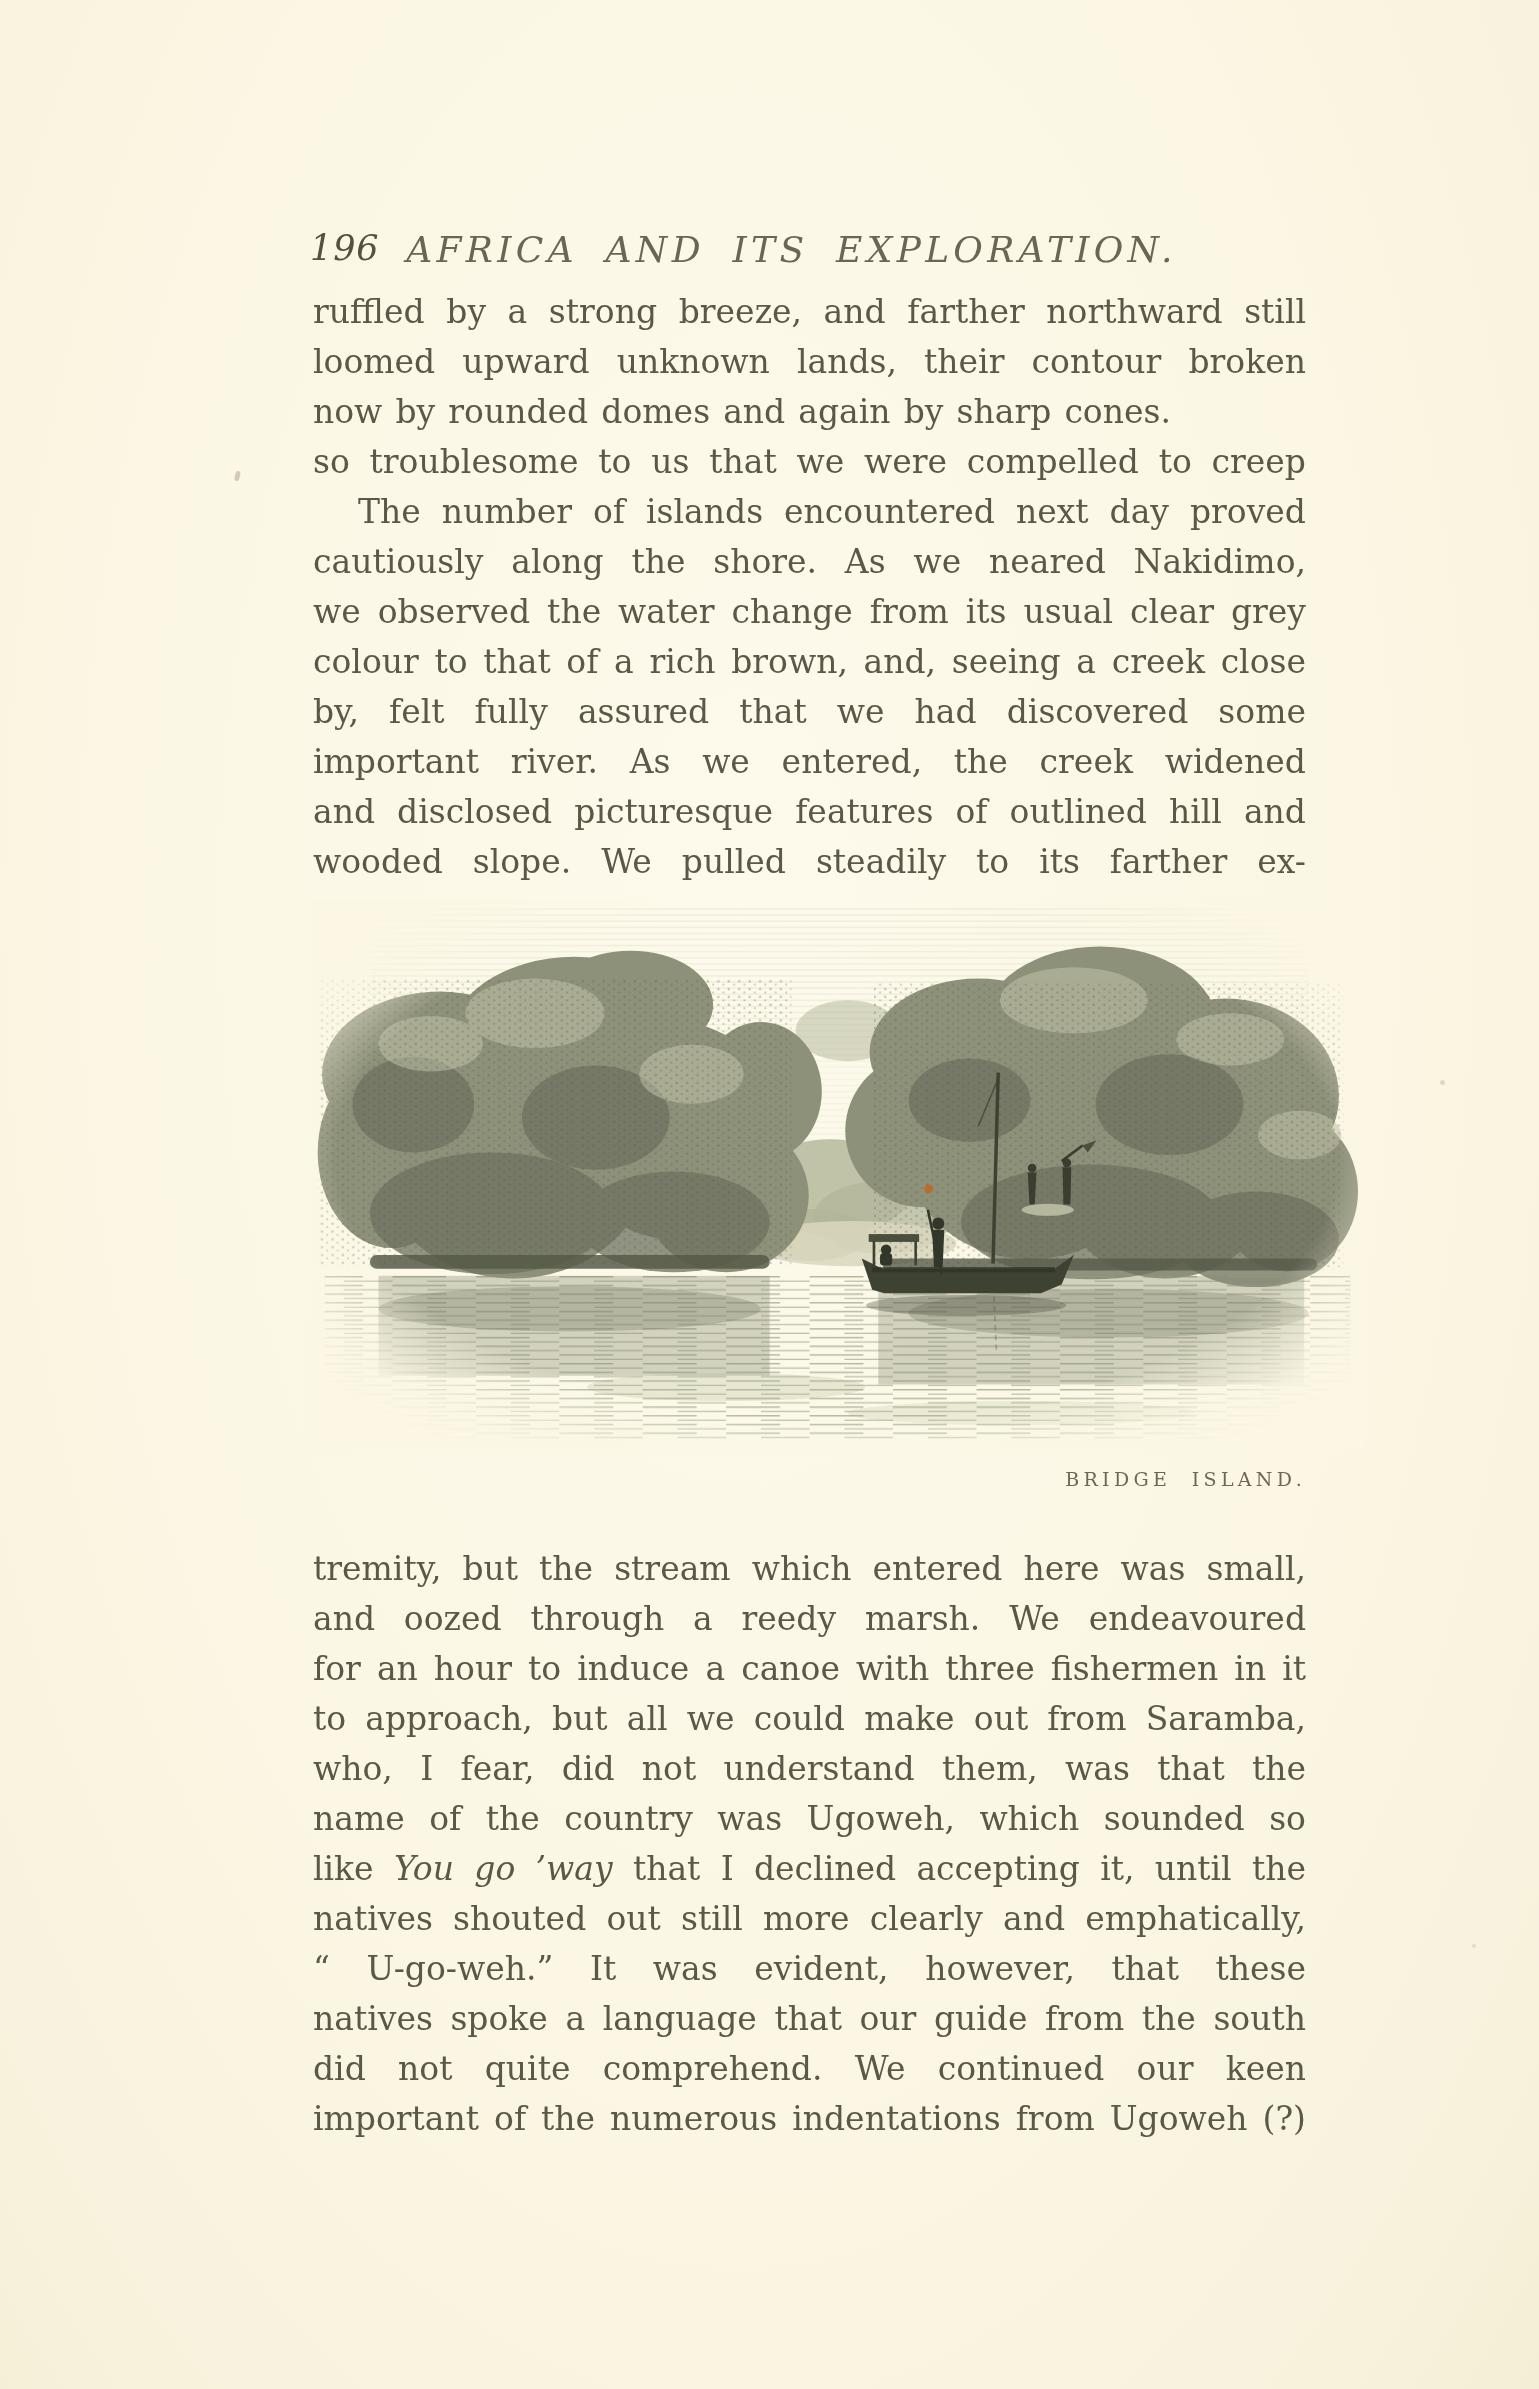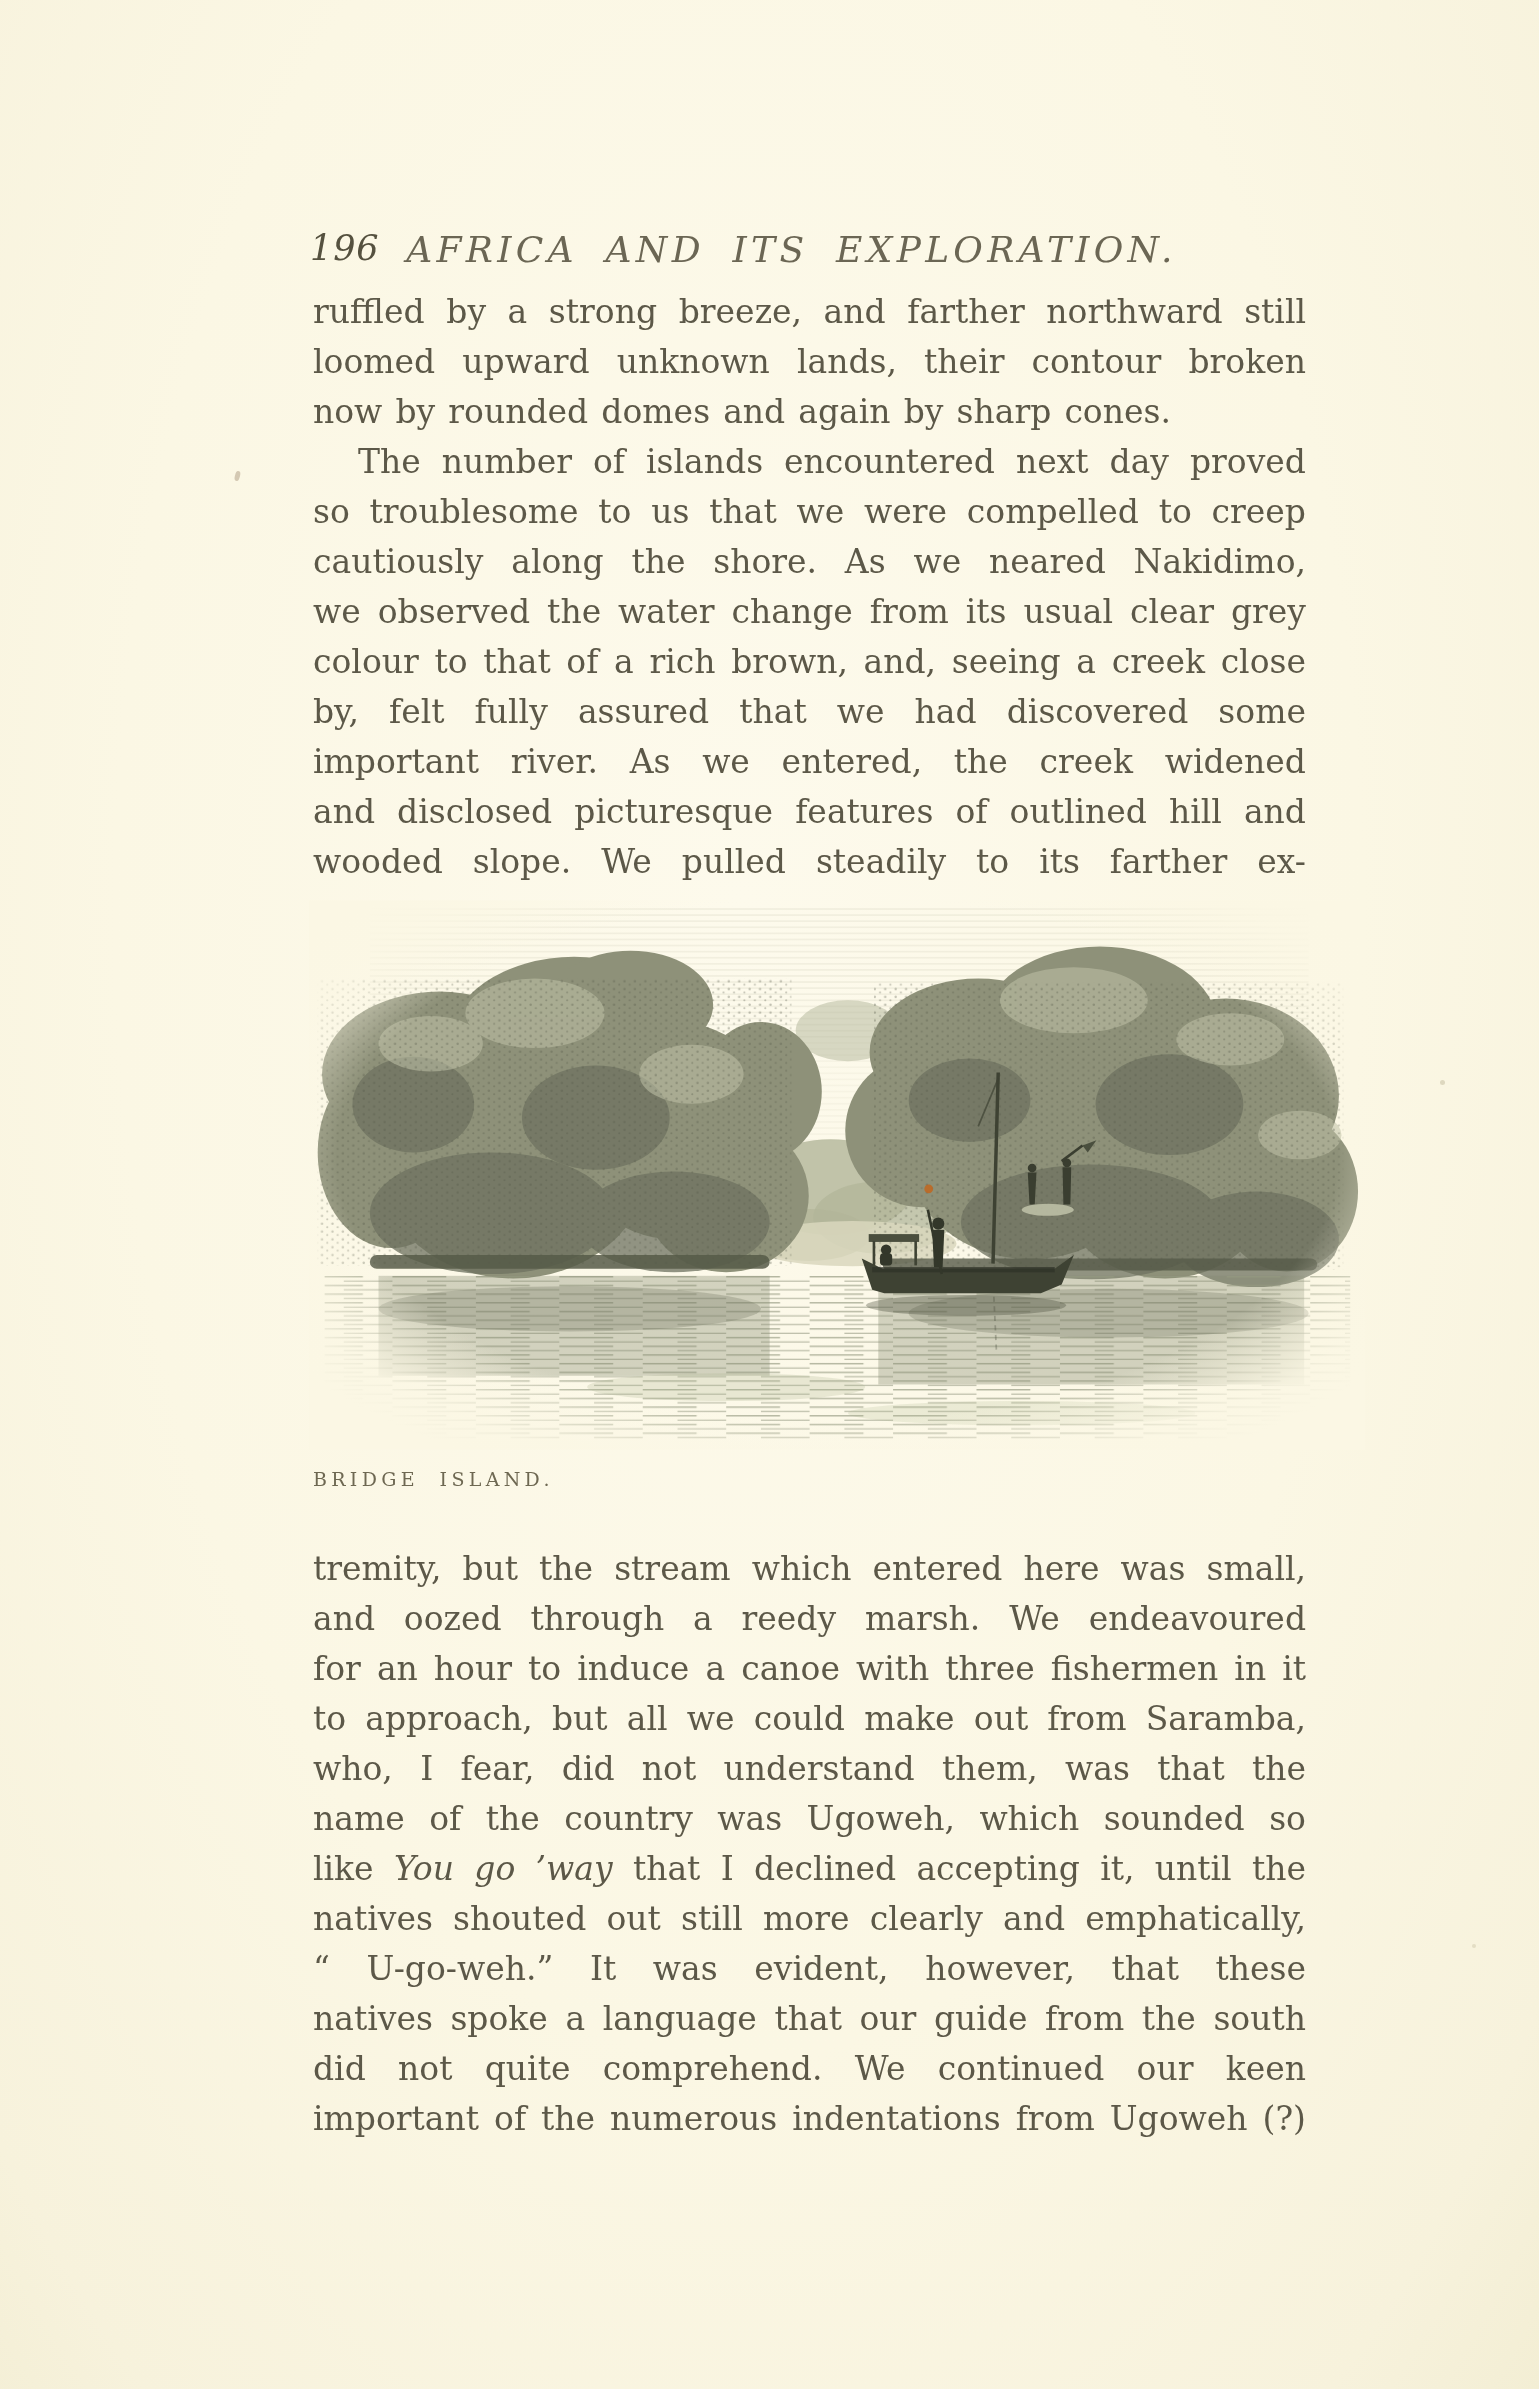--- a/index.html
+++ b/index.html
@@ -33,21 +33,21 @@
   }
   .text-block .line.last{text-align-last:left;}
   .text-block .line.indent{padding-left:45px;}
   #block-top{top:287px;}
   #block-bottom{top:1544px;}
   .figure{
     position:absolute;left:309px;top:900px;width:1056px;height:550px;
   }
   .figure-caption{
     position:absolute;left:313px;top:1468px;width:993px;
-    text-align:left;font-size:19px;color:#6e6852;
+    text-align:right;font-size:19px;color:#6e6852;
     letter-spacing:4.3px;word-spacing:10.4px;
   }
   .speck{position:absolute;border-radius:50%;}
   #speck-1{left:235px;top:471px;width:5.2px;height:9.6px;background:rgba(140,115,85,.35);transform:rotate(14deg);border-radius:40%/50%;}
   #speck-2{left:1440px;top:1080px;width:5.2px;height:5.2px;background:rgba(150,140,100,.28);}
   #speck-3{left:1472px;top:1944px;width:4.3px;height:4.3px;background:rgba(150,140,100,.20);}
 </style>
 </head>
 <body>
 
@@ -56,22 +56,22 @@
   <div class="page-number">196</div>
   <div class="running-title">AFRICA AND ITS EXPLORATION.</div>
 
   <div class="text-block" id="block-top">
       <div>
         <div class="line"><span>ruffled by a strong breeze, and farther northward still</span></div>
         <div class="line"><span>loomed upward unknown lands, their contour broken</span></div>
         <div class="line last"><span>now by rounded domes and again by sharp cones.</span></div>
       </div>
       <div>
+        <div class="line"><span>so troublesome to us that we were compelled to creep</span></div>
         <div class="line indent"><span>The number of islands encountered next day proved</span></div>
-        <div class="line"><span>so troublesome to us that we were compelled to creep</span></div>
         <div class="line"><span>cautiously along the shore.  As we neared Nakidimo,</span></div>
         <div class="line"><span>we observed the water change from its usual clear grey</span></div>
         <div class="line"><span>colour to that of a rich brown, and, seeing a creek close</span></div>
         <div class="line"><span>by, felt fully assured that we had discovered some</span></div>
         <div class="line"><span>important river.  As we entered, the creek widened</span></div>
         <div class="line"><span>and disclosed picturesque features of outlined hill and</span></div>
         <div class="line"><span>wooded slope.  We pulled steadily to its farther ex-</span></div>
       </div>
     </div>
 

